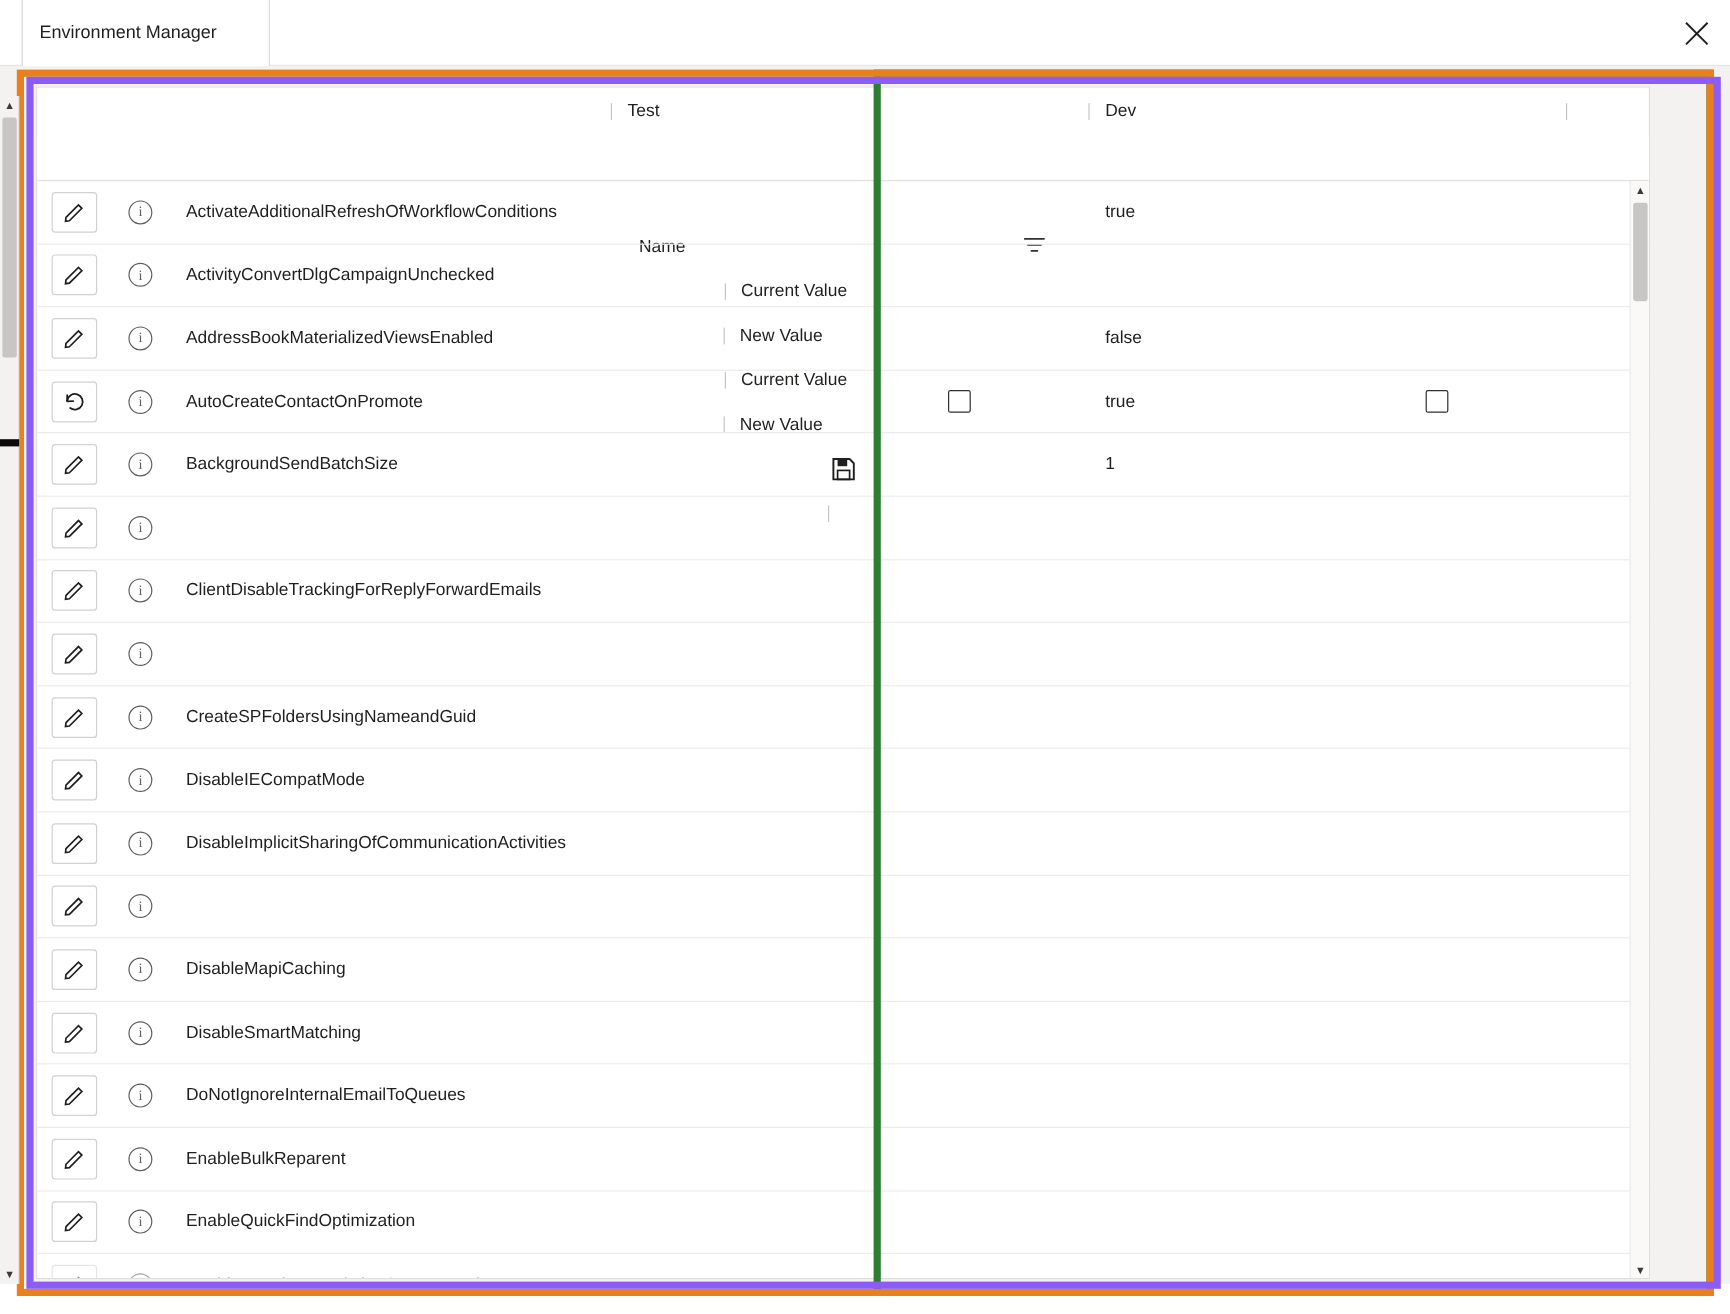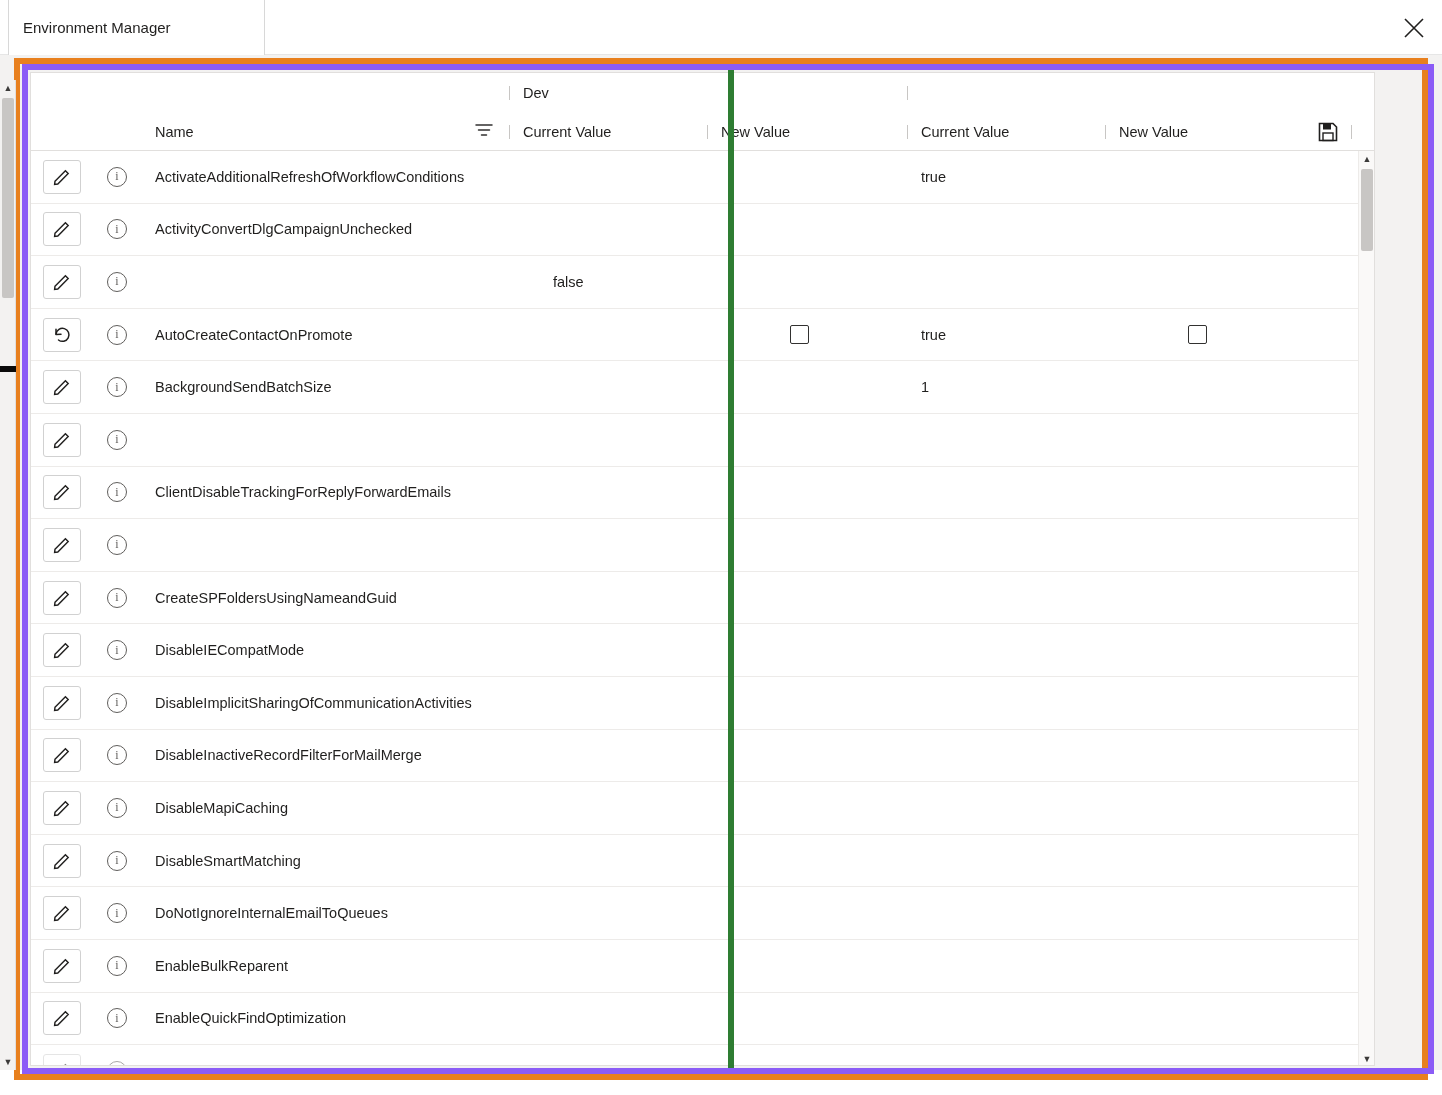--- a/index.html
+++ b/index.html
@@ -17,22 +17,22 @@
     width: 1442px; height: 1095px;
     background: #f3f2f1;
   }
   #titlebar {
     position: absolute; left: 0; top: 0;
     width: 1442px; height: 55px;
     background: #ffffff;
     border-bottom: 1px solid #e6e6e6;
   }
   #tab {
-    position: absolute; left: 8px; top: 0;
-    width: 257px; height: 55px;
+    position: absolute; left: 18px; top: 0;
+    width: 207px; height: 55px;
     background: #ffffff;
     border: 1px solid #d8d8d8;
     border-bottom: none;
     border-top: none;
     display: flex; align-items: center;
   }
   #tab .tab-label {
     margin-left: 14px;
     font-size: 15px;
     color: #201f1e;
@@ -130,20 +130,21 @@
     height: 40px;
     align-items: flex-end;
     border-bottom: 1px solid #ffffff;
   }
   .grid-head {
     display: flex;
     height: 38px;
     align-items: center;
     border-bottom: 1px solid #e1dfdd;
     background: #ffffff;
+    flex-direction: column;
   }
   .cell {
     position: relative;
     display: flex;
     align-items: center;
     height: 100%;
     font-size: 14.5px;
     color: #201f1e;
     padding-left: 14px;
     flex: none;
@@ -267,20 +268,24 @@
     <div class="arrow up">▲</div>
     <div class="thumb"></div>
     <div class="track-break"></div>
     <div class="arrow down">▼</div>
   </div>
 
   <div id="grid">
 
     <div class="grid-head-top">
       <div class="cell grp-blank hdr"></div>
+      <div class="cell grp-test hdr">
+        <span class="sep"></span>
+        <span>Test</span>
+      </div>
       <div class="cell grp-dev hdr">
         <span class="sep"></span>
         <span>Dev</span>
       </div>
       <div class="cell c-tail hdr">
         <span class="sep"></span>
       </div>
     </div>
 
     <div class="grid-head">
@@ -365,20 +370,21 @@
           <div class="cell c-edit">
             <div class="btn-icon">
               <svg width="20" height="20" viewBox="0 0 20 20">
                 <path d="M3 14.2 L13.4 3.8 L16.2 6.6 L5.8 17 L2.6 17.4 Z" fill="none" stroke="#201f1e" stroke-width="1.4"></path>
               </svg>
             </div>
           </div>
           <div class="cell c-info">
             <div class="info-icon">i</div>
           </div>
+          <div class="cell c-name clip-row">AddressBookMaterializedViewsEnabled</div>
           <div class="cell c-tcur"></div>
           <div class="cell c-tnew"></div>
           <div class="cell c-dcur">false</div>
           <div class="cell c-dnew"></div>
           <div class="cell c-save"></div>
           <div class="cell c-tail"></div>
         </div>
         <div class="row">
           <div class="cell c-edit">
             <div class="btn-icon">
@@ -542,21 +548,20 @@
           <div class="cell c-edit">
             <div class="btn-icon">
               <svg width="20" height="20" viewBox="0 0 20 20">
                 <path d="M3 14.2 L13.4 3.8 L16.2 6.6 L5.8 17 L2.6 17.4 Z" fill="none" stroke="#201f1e" stroke-width="1.4"></path>
               </svg>
             </div>
           </div>
           <div class="cell c-info">
             <div class="info-icon">i</div>
           </div>
-          <div class="cell c-name clip-row">DisableInactiveRecordFilterForMailMerge</div>
           <div class="cell c-tcur"></div>
           <div class="cell c-tnew"></div>
           <div class="cell c-dcur"></div>
           <div class="cell c-dnew"></div>
           <div class="cell c-save"></div>
           <div class="cell c-tail"></div>
         </div>
         <div class="row">
           <div class="cell c-edit">
             <div class="btn-icon">

